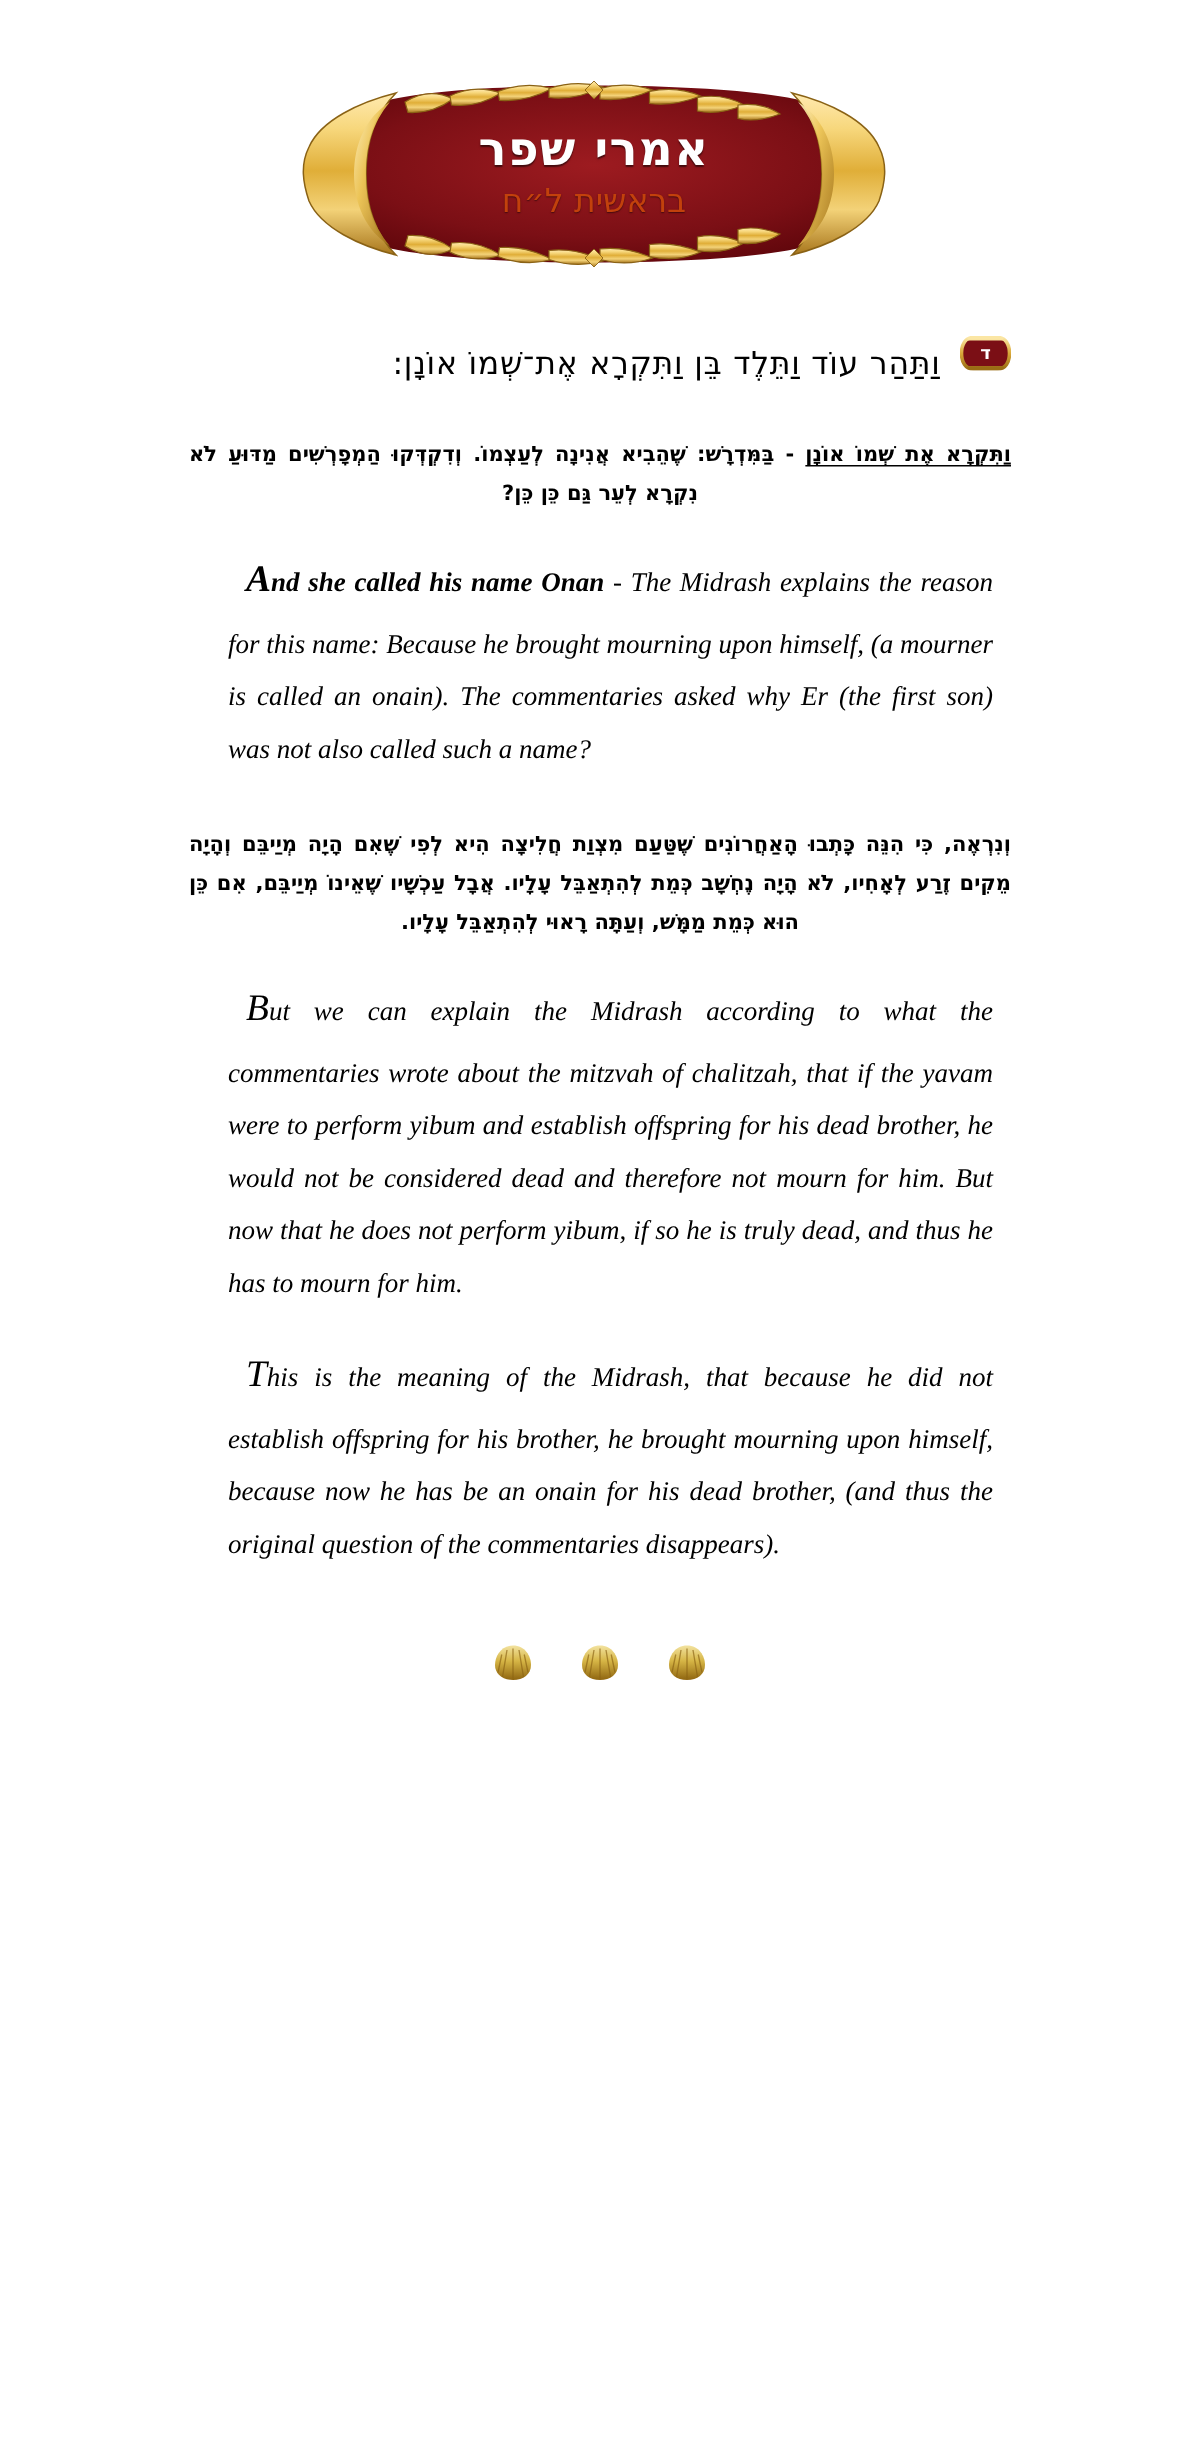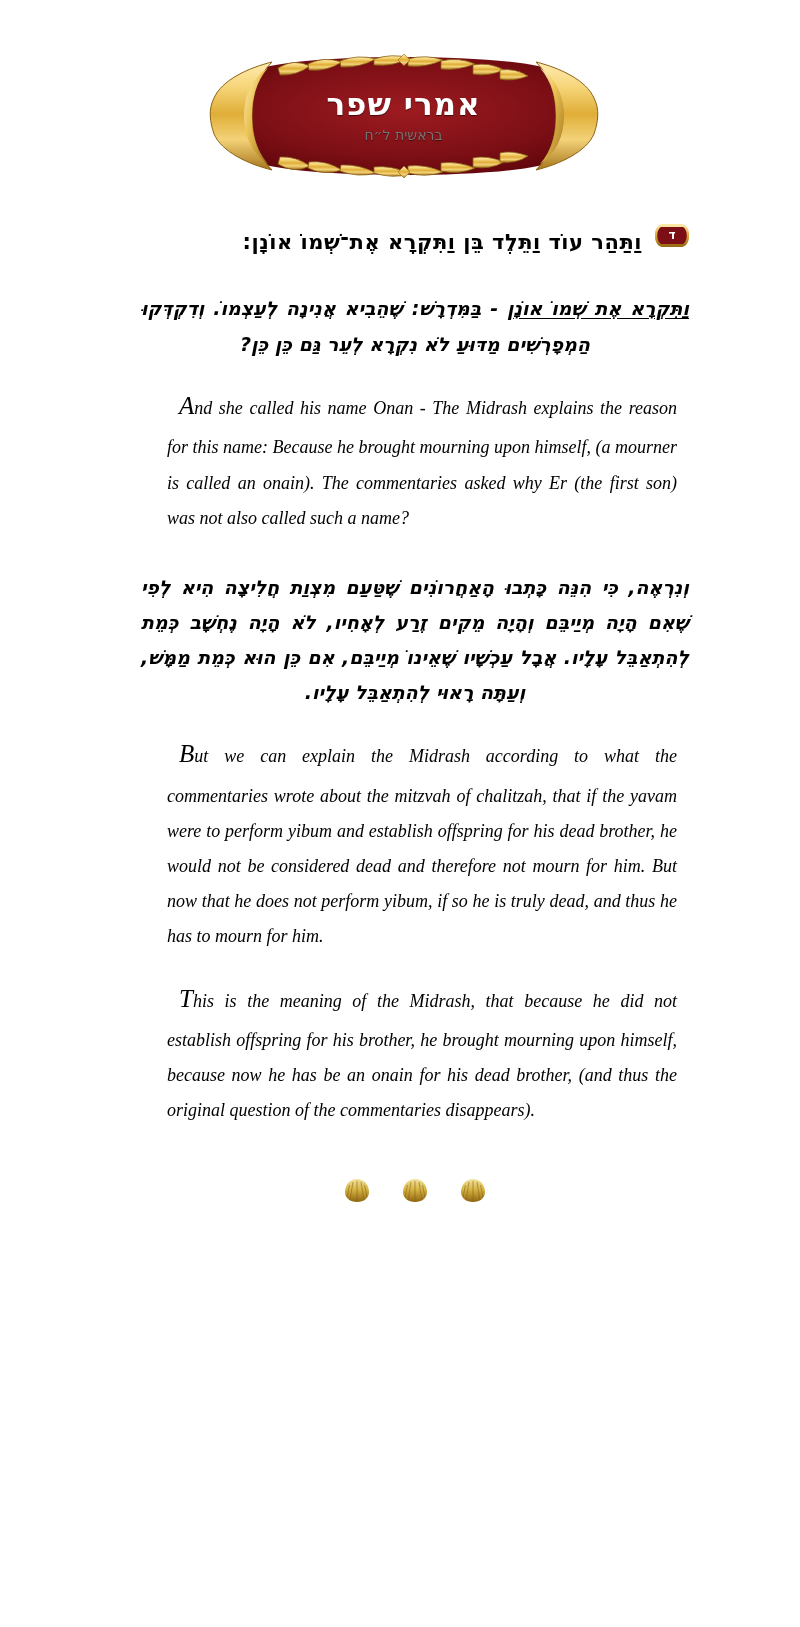--- a/index.html
+++ b/index.html
@@ -11,21 +11,21 @@
     width: 800px;
     min-height: 1627px;
     font-family: "Liberation Serif", "DejaVu Serif", serif;
     color: #000000;
     -webkit-font-smoothing: antialiased;
   }
 
   .page {
     width: 792px;
     box-sizing: border-box;
-    padding: 0 0 40px 15px;
+    padding: 0 0 40px 0;
     position: relative;
   }
 
   
   .header-wrap {
     padding-top: 52px;
     display: flex;
     justify-content: center;
   }
   .banner {
@@ -55,24 +55,24 @@
     font-family: "DejaVu Sans", "Liberation Sans", sans-serif;
     font-weight: bold;
     font-size: 31px;
     line-height: 1.05;
     color: #ffffff;
     letter-spacing: 1px;
     text-shadow: 0 1px 1px rgba(0,0,0,.55);
   }
   .banner-sub {
     font-family: "DejaVu Sans", "Liberation Sans", sans-serif;
-    font-size: 14px;
+    font-size: 22px;
     line-height: 1.2;
     margin-top: 6px;
-    color: #737373;
+    color: #c2410c;
     text-shadow: 0 1px 1px rgba(0,0,0,.5);
   }
 
   
   .content {
     width: 800px;
     box-sizing: border-box;
     padding: 0 126px;
   }
 
@@ -99,21 +99,21 @@
     align-items: center;
     justify-content: center;
     font-family: "DejaVu Sans", "Liberation Sans", sans-serif;
     font-size: 12px;
     font-weight: bold;
     color: #ffffff;
     padding-bottom: 1px;
   }
   .verse-text {
     font-family: "DejaVu Sans", "Liberation Sans", sans-serif;
-    font-weight: bold;
+    font-weight: normal;
     font-size: 21px;
     line-height: 1.45;
     letter-spacing: .5px;
     text-align: center;
   }
 
   
   .en-translation {
     direction: ltr;
     text-align: justify;
@@ -129,43 +129,42 @@
     font-style: italic;
   }
 
   
   .he-commentary {
     direction: rtl;
     text-align: justify;
     text-align-last: center;
     font-family: "DejaVu Sans", "Liberation Sans", sans-serif;
     font-weight: bold;
-    font-size: 19px;
+    font-size: 14px;
     line-height: 1.85;
     margin-top: 34px;
-    font-style: italic;
   }
   .he-commentary .dh {
     text-decoration: underline;
     text-underline-offset: 3px;
   }
 
   
   .en-commentary {
     direction: ltr;
     text-align: justify;
     font-style: italic;
     font-size: 18px;
     line-height: 1.95;
     margin-top: 20px;
     padding: 0 12px 0 26px;
     text-indent: 12px;
   }
   .en-commentary .lead {
-    font-weight: normal;
+    font-weight: bold;
     font-style: italic;
   }
 
   
   .footer-orn {
     margin-top: 48px;
     display: flex;
     justify-content: center;
     align-items: center;
     gap: 32px;

